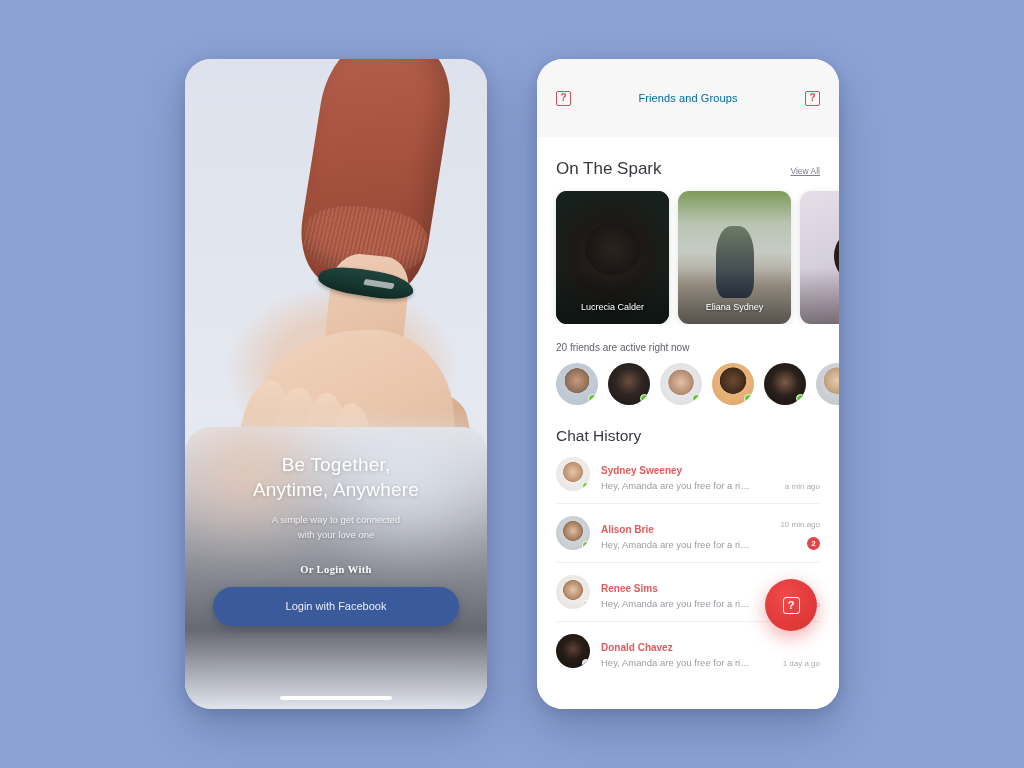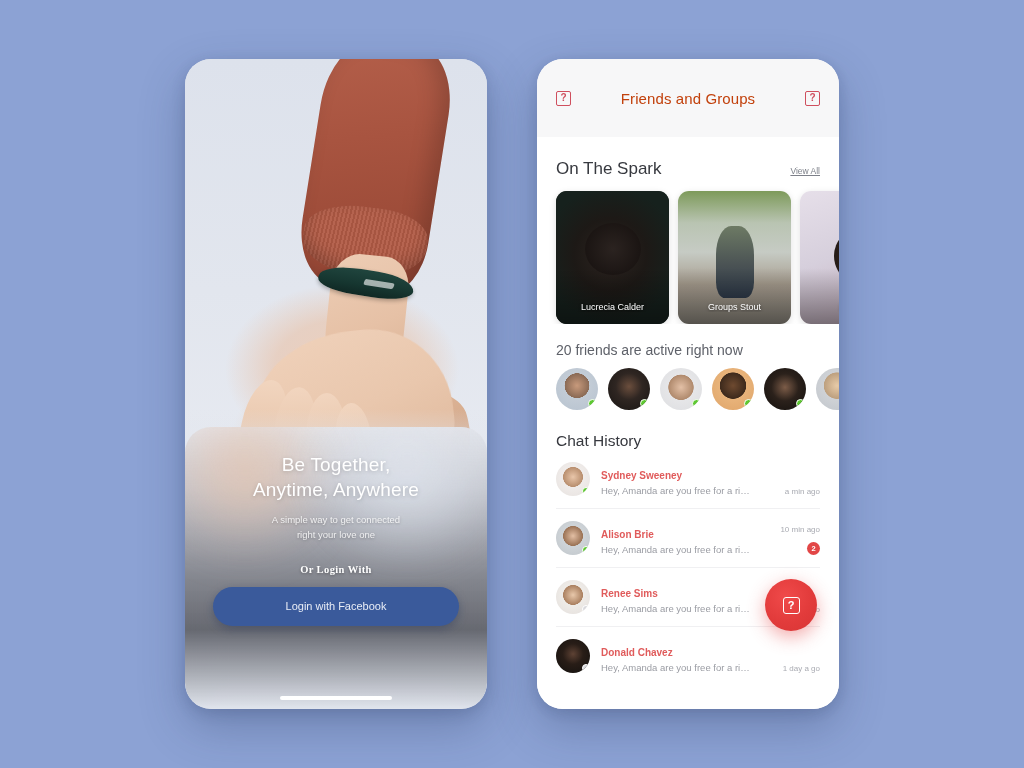--- a/index.html
+++ b/index.html
@@ -251,22 +251,22 @@
   .app-header {
     height: 78px;
     background: #f7f7f8;
     display: flex;
     align-items: center;
     justify-content: space-between;
     padding: 0 19px;
     flex: 0 0 auto;
   }
   .app-title {
-    font-size: 15px;
-    color: #c2410c;
+    font-size: 11px;
+    color: #0369a1;
     letter-spacing: .1px;
   }
 
   
   .ph-icon {
     width: 15px; height: 15px;
     border: 1.5px solid #cf4f5e;
     border-radius: 2px;
     display: flex; align-items: center; justify-content: center;
     color: #cf4f5e;
@@ -353,21 +353,21 @@
     text-align: center;
     color: #fff;
     font-size: 9px;
     text-shadow: 0 1px 3px rgba(0,0,0,0.5);
     white-space: nowrap;
     overflow: hidden;
   }
 
   .active-line {
     padding: 18px 19px 0;
-    font-size: 14px;
+    font-size: 10px;
     color: #5e6169;
   }
   .avatars {
     display: flex;
     gap: 10px;
     padding: 10px 0 0 19px;
     overflow: hidden;
   }
   .avatar {
     position: relative;
@@ -503,21 +503,21 @@
       <div class="hero-fade"></div>
     </div>
 
     <div class="glass">
       <div class="headline">
         <span>Be Together,</span><br>
         <span>Anytime, Anywhere</span>
       </div>
       <div class="subline">
         <span>A simple way to get connected</span><br>
-        <span>right your love one</span>
+        <span>with your love one</span>
       </div>
 
 
       <div class="or-login">Or Login With</div>
 
       <div class="btn-fb">Login with Facebook</div>
     </div>
 
     <div class="home-indicator"></div>
   </div>
@@ -539,21 +539,21 @@
 
       <div class="stories">
         <div class="story">
           <div class="story-img s1"></div>
           <div class="story-scrim"></div>
           <div class="story-name">Lucrecia Calder</div>
         </div>
         <div class="story">
           <div class="story-img s2"></div>
           <div class="story-scrim"></div>
-          <div class="story-name">Groups Stout</div>
+          <div class="story-name">Eliana Sydney</div>
         </div>
         <div class="story">
           <div class="story-img s3"></div>
           <div class="story-scrim"></div>
           <div class="story-name">Dina Me</div>
         </div>
       </div>
 
       <div class="active-line">20 friends are active right now</div>
 

